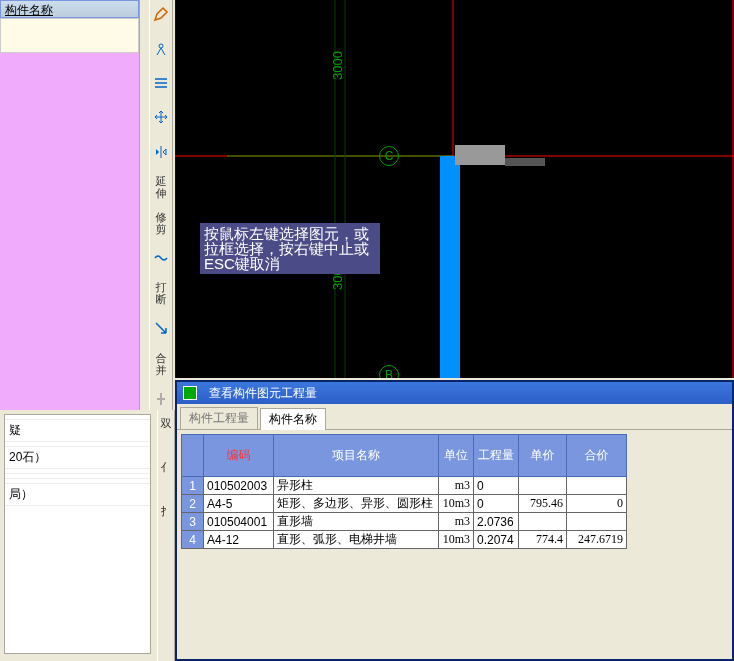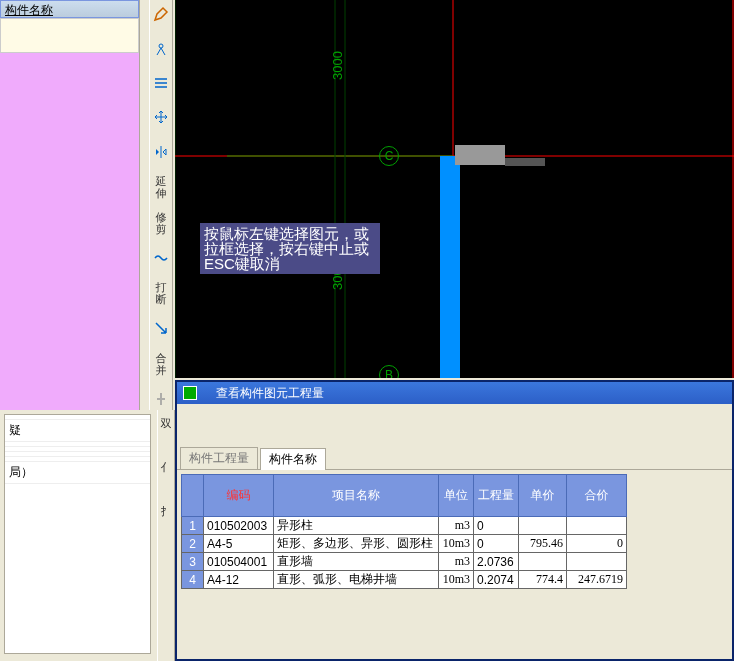--- a/index.html
+++ b/index.html
@@ -130,33 +130,32 @@
   border: 2px solid #0a246a;
 }
 .resultwin-title {
   height: 22px;
   background: linear-gradient(#3b77dd, #2c5fc7);
   color: #fff;
   font-size: 12px;
   padding: 3px 6px;
   display: flex;
   align-items: center;
-  gap: 19px;
+  gap: 12px;
 }
 .resultwin-title .ic {
   width: 14px; height: 14px;
   background: #0a0;
   border: 1px solid #fff;
 }
 .tabs {
   display: flex;
   background: #ece9d8;
   padding: 3px 3px 0 3px;
   border-bottom: 1px solid #aca899;
-  margin-top: 40px;
 }
 .tab {
   padding: 2px 8px;
   border: 1px solid #aca899;
   background: #ece9d8;
   font-size: 12px;
   color: #777;
   margin-right: 2px;
   border-bottom: none;
 }
@@ -394,20 +393,21 @@
     </tbody>
       </table>
   </div>
 </div>
 
 <div class="left-bottom">
   <div class="lb-box">
     <div class="lb-row"></div>
     <div class="lb-row">疑</div>
     <div class="lb-row"></div>
+    <div class="lb-row">20石）</div>
     <div class="lb-row"></div>
     <div class="lb-row"></div>
     <div class="lb-row"></div>
     <div class="lb-row">局）</div>
   </div>
 </div>
 
 <div class="side-toolcol">
   <div class="sic">双</div>
   <div class="sic"></div>

